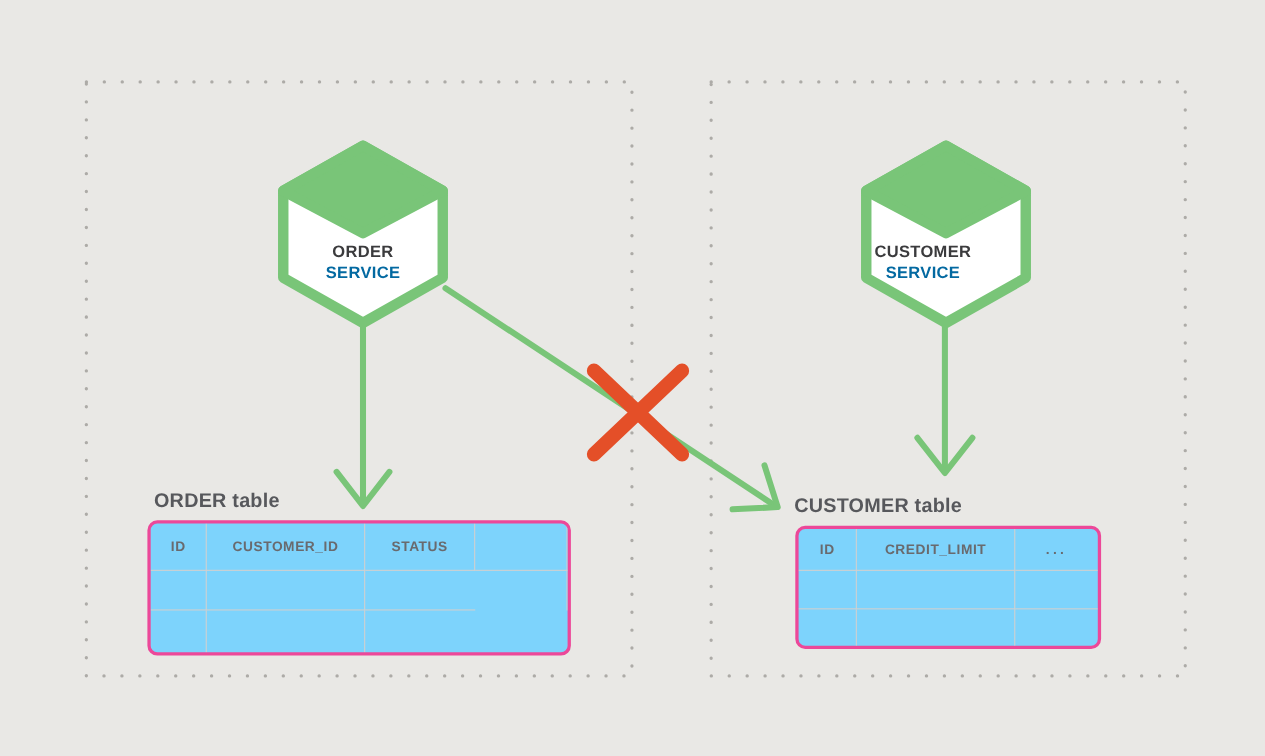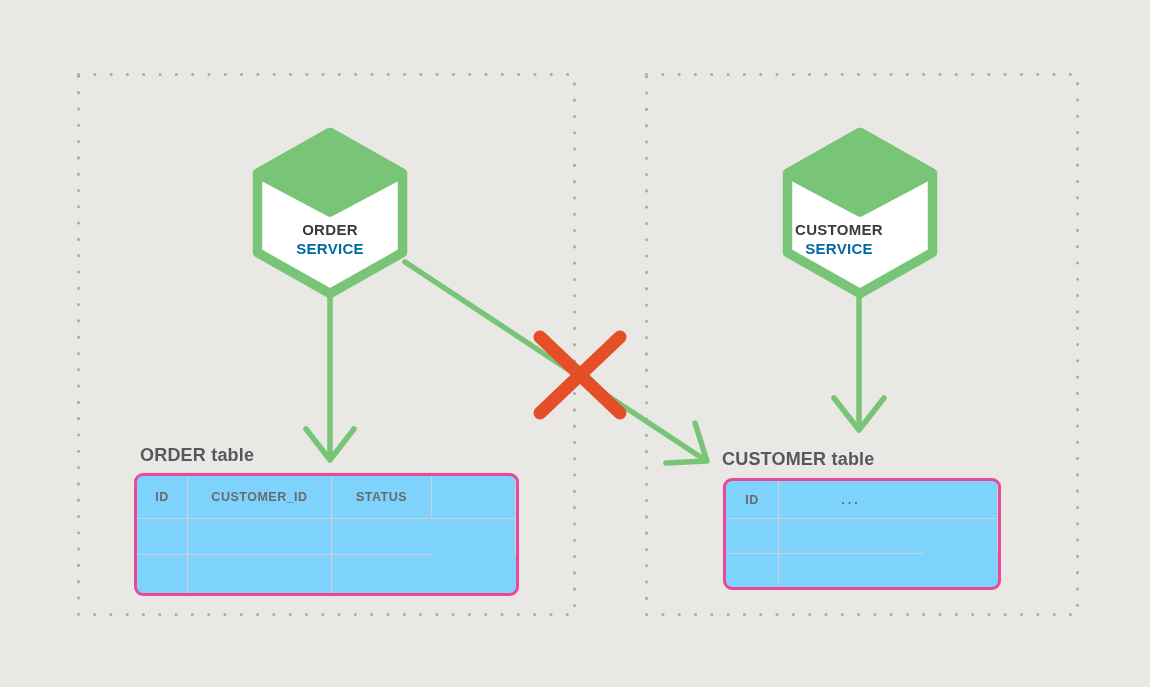--- a/index.html
+++ b/index.html
@@ -165,20 +165,21 @@
     <div class="cell last-col"></div>
 
     <div class="cell last-row"></div>
     <div class="cell last-row"></div>
     <div class="cell last-row"></div>
     <div class="cell last-row last-col"></div>
   </div>
 
   <div class="db-table db-customer">
     <div class="cell header">ID</div>
+    <div class="cell header">CREDIT_LIMIT</div>
     <div class="cell header dots last-col">...</div>
 
     <div class="cell"></div>
     <div class="cell"></div>
     <div class="cell last-col"></div>
 
     <div class="cell last-row"></div>
     <div class="cell last-row"></div>
     <div class="cell last-row last-col"></div>
   </div>

